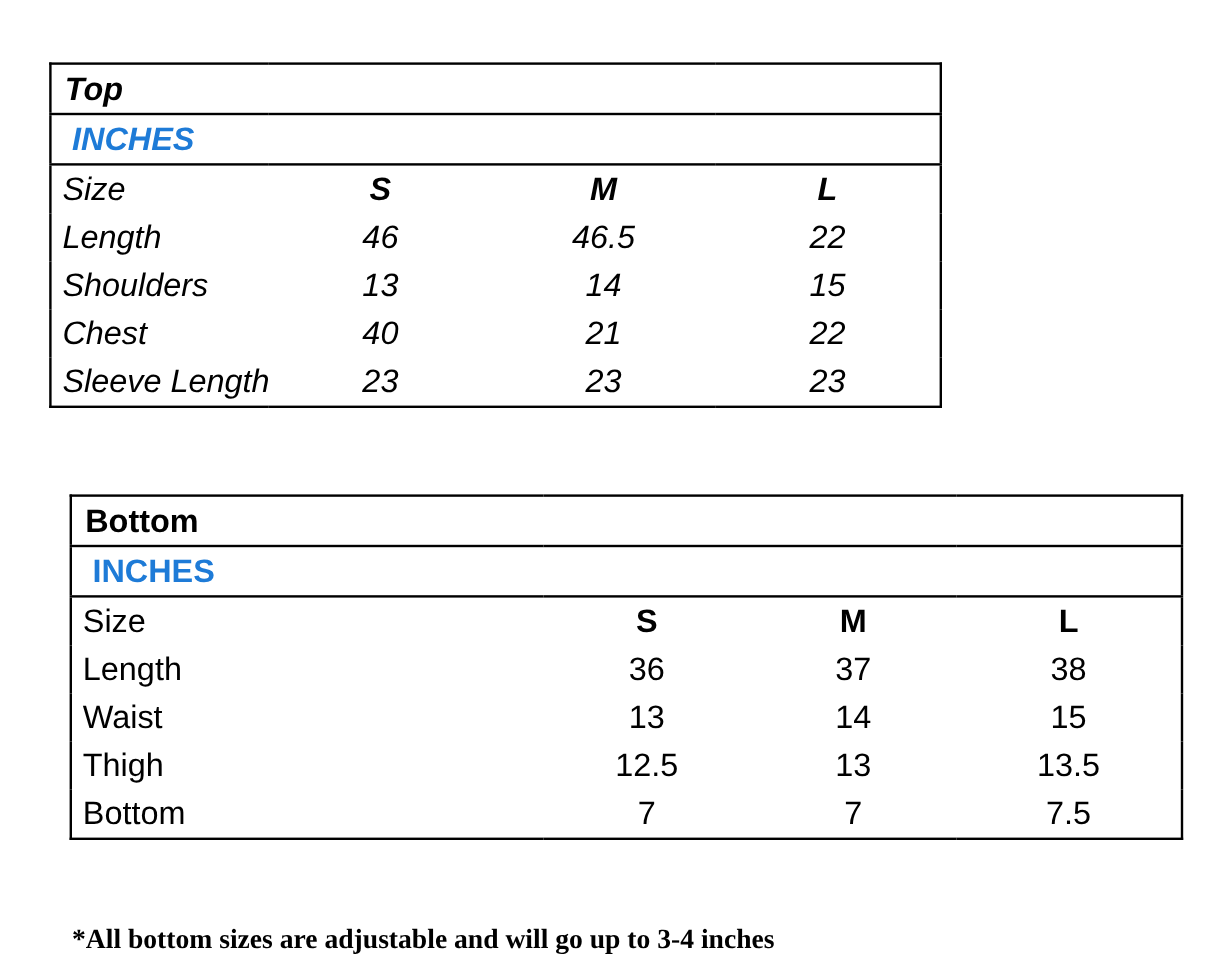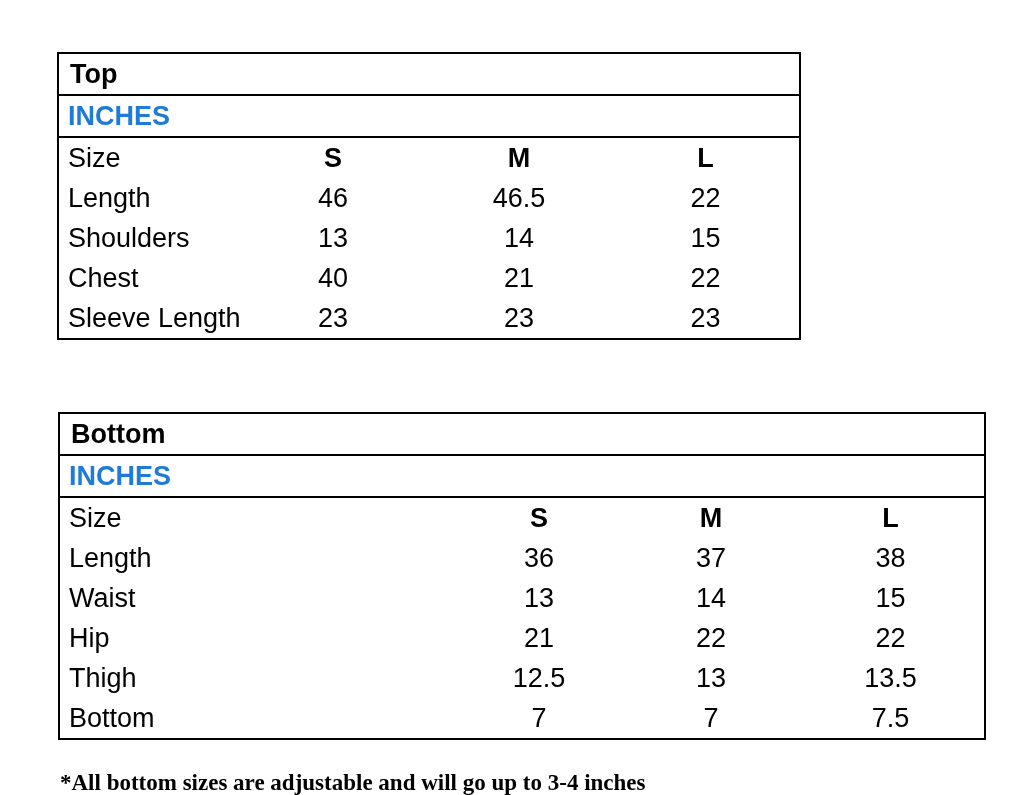--- a/index.html
+++ b/index.html
@@ -19,38 +19,38 @@
     color: var(--text-c, #000);
     overflow: hidden;
   }
   table.size-chart {
     position: absolute;
     border-collapse: collapse;
     table-layout: fixed;
     border: 2px solid var(--border-c, #000);
     background: var(--bg-c, #fff);
   }
-  #top-table   { left: 57px; top: 52px;  width: 742px; }
+  #top-table   { left: 41px; top: 52px;  width: 742px; font-style: italic; }
   #bottom-table{ left: 58px; top: 412px; width: 926px; }
   .size-chart td {
     height: 40px;
     font-size: 27px;
     line-height: 40px;
     vertical-align: middle;
     white-space: nowrap;
     overflow: hidden;
   }
   td.title-cell {
     font-weight: bold;
     padding-left: 11px;
     border-bottom: 2px solid var(--border-c, #000);
   }
   td.units-cell {
     font-weight: bold;
-    padding-left: 9px;
+    padding-left: 17px;
     color: var(--inches-blue, #1E7BD7);
     border-bottom: 2px solid var(--border-c, #000);
   }
   td.label-cell { padding-left: 9px; text-align: left; }
   td.value-cell { text-align: center; }
   tr.size-header td.value-cell { font-weight: bold; }
   .footnote {
     position: absolute;
     left: 60px;
     top: 744px;
@@ -139,26 +139,20 @@
       <td class="value-cell">37</td>
       <td class="value-cell">38</td>
     </tr>
     <tr>
       <td class="label-cell">Waist</td>
       <td class="value-cell">13</td>
       <td class="value-cell">14</td>
       <td class="value-cell">15</td>
     </tr>
     <tr>
-      <td class="label-cell">Hip</td>
-      <td class="value-cell">21</td>
-      <td class="value-cell">22</td>
-      <td class="value-cell">22</td>
-    </tr>
-    <tr>
       <td class="label-cell">Thigh</td>
       <td class="value-cell">12.5</td>
       <td class="value-cell">13</td>
       <td class="value-cell">13.5</td>
     </tr>
     <tr>
       <td class="label-cell">Bottom</td>
       <td class="value-cell">7</td>
       <td class="value-cell">7</td>
       <td class="value-cell">7.5</td>

